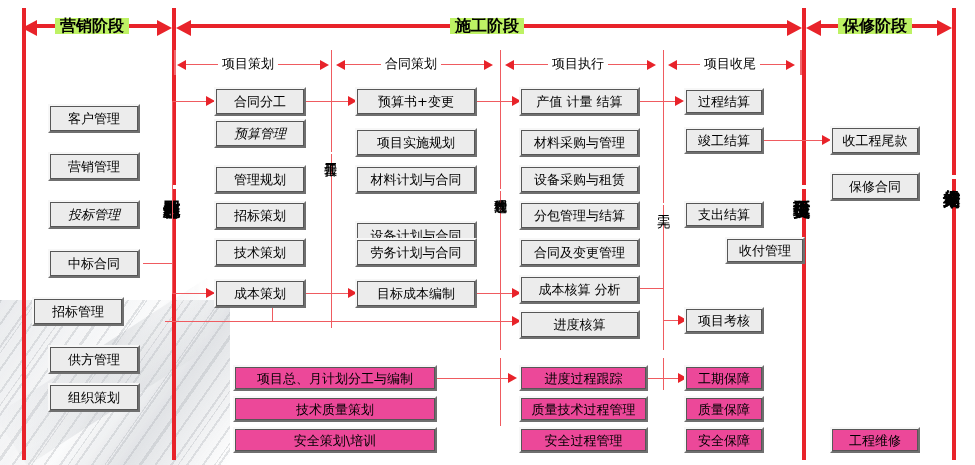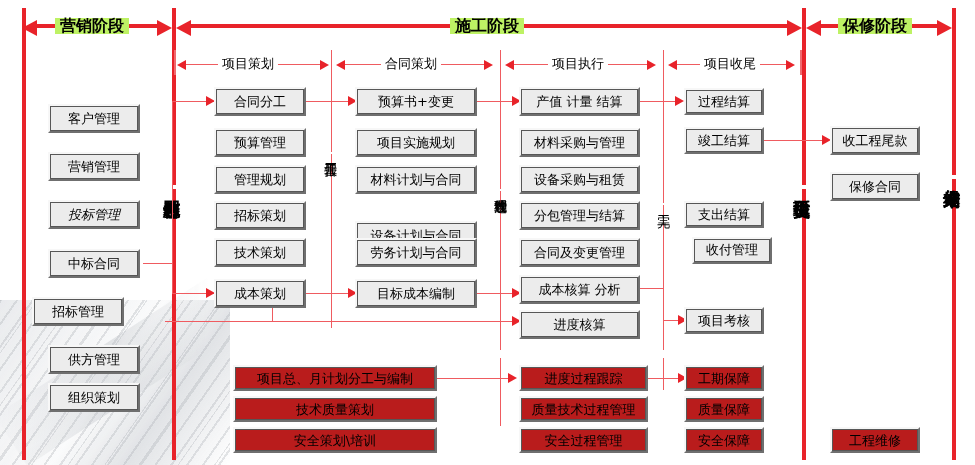--- a/index.html
+++ b/index.html
@@ -60,21 +60,21 @@
   
   .box{
     position:absolute;box-sizing:border-box;
     background:#ececec;
     border:2px solid;
     border-color:#f7f7f7 #6f6f6f #6f6f6f #f7f7f7;
     outline:1px solid #575757;outline-offset:-3px;
     display:flex;align-items:center;justify-content:center;
     font-size:13px;color:#000;white-space:nowrap;line-height:1;
   }
-  .box.dark{background:#b91c1c;}
+  .box.dark{background:#ec4899;}
 
   
   .ah{position:absolute;width:0;height:0;}
   .ah.r{border-top:5px solid transparent;border-bottom:5px solid transparent;border-left:9px solid #e8232a;}
   .ah.l{border-top:5px solid transparent;border-bottom:5px solid transparent;border-right:9px solid #e8232a;}
   .ah.rb{border-top:8px solid transparent;border-bottom:8px solid transparent;border-left:15px solid #e8232a;}
   .ah.lb{border-top:8px solid transparent;border-bottom:8px solid transparent;border-right:15px solid #e8232a;}
 </style>
 </head>
 <body>
@@ -181,21 +181,21 @@
 
   <div class="box" style="left:48px;top:104px;width:92px;height:29px;">客户管理</div>
   <div class="box" style="left:48px;top:152px;width:92px;height:29px;">营销管理</div>
   <div class="box" style="left:48px;top:200px;width:92px;height:29px;font-style:italic;">投标管理</div>
   <div class="box" style="left:48px;top:249px;width:92px;height:29px;">中标合同</div>
   <div class="box" style="left:32px;top:297px;width:92px;height:29px;text-align:right;">招标管理</div>
   <div class="box" style="left:48px;top:345px;width:92px;height:29px;">供方管理</div>
   <div class="box" style="left:48px;top:383px;width:92px;height:29px;">组织策划</div>
 
   <div class="box" style="left:214px;top:87px;width:92px;height:29px;">合同分工</div>
-  <div class="box" style="left:214px;top:128px;width:92px;height:29px;">预算管理</div>
+  <div class="box" style="left:214px;top:119px;width:92px;height:29px;font-style:italic;">预算管理</div>
   <div class="box" style="left:214px;top:165px;width:92px;height:29px;">管理规划</div>
   <div class="box" style="left:214px;top:201px;width:92px;height:29px;">招标策划</div>
   <div class="box" style="left:214px;top:238px;width:92px;height:29px;">技术策划</div>
   <div class="box" style="left:214px;top:279px;width:92px;height:29px;">成本策划</div>
 
   <div class="box" style="left:355px;top:87px;width:122px;height:29px;">预算书+变更</div>
   <div class="box" style="left:355px;top:128px;width:122px;height:29px;">项目实施规划</div>
   <div class="box" style="left:355px;top:165px;width:122px;height:29px;">材料计划与合同</div>
   <div class="box" style="left:355px;top:201px;width:122px;height:29px;margin-top:20px;">设备计划与合同</div>
   <div class="box" style="left:355px;top:238px;width:122px;height:29px;">劳务计划与合同</div>
@@ -205,21 +205,21 @@
   <div class="box" style="left:519px;top:128px;width:121px;height:29px;">材料采购与管理</div>
   <div class="box" style="left:519px;top:165px;width:121px;height:29px;">设备采购与租赁</div>
   <div class="box" style="left:519px;top:201px;width:121px;height:29px;">分包管理与结算</div>
   <div class="box" style="left:519px;top:238px;width:121px;height:29px;">合同及变更管理</div>
   <div class="box" style="left:519px;top:275px;width:121px;height:29px;">成本核算 分析</div>
   <div class="box" style="left:519px;top:310px;width:121px;height:29px;">进度核算</div>
 
   <div class="box" style="left:684px;top:88px;width:80px;height:27px;">过程结算</div>
   <div class="box" style="left:684px;top:127px;width:80px;height:27px;">竣工结算</div>
   <div class="box" style="left:684px;top:201px;width:80px;height:27px;">支出结算</div>
-  <div class="box" style="left:692px;top:237px;width:80px;height:27px;font-family:Liberation Mono, monospace;">收付管理</div>
+  <div class="box" style="left:725px;top:237px;width:80px;height:27px;">收付管理</div>
   <div class="box" style="left:684px;top:307px;width:80px;height:27px;">项目考核</div>
 
   <div class="box" style="left:830px;top:126px;width:90px;height:29px;">收工程尾款</div>
   <div class="box" style="left:830px;top:172px;width:90px;height:29px;">保修合同</div>
 
   <div class="box dark" style="left:233px;top:365px;width:204px;height:26px;">项目总、月计划分工与编制</div>
   <div class="box dark" style="left:233px;top:396px;width:204px;height:26px;">技术质量策划</div>
   <div class="box dark" style="left:233px;top:427px;width:204px;height:26px;">安全策划\培训</div>
 
   <div class="box dark" style="left:519px;top:365px;width:129px;height:26px;">进度过程跟踪</div>

